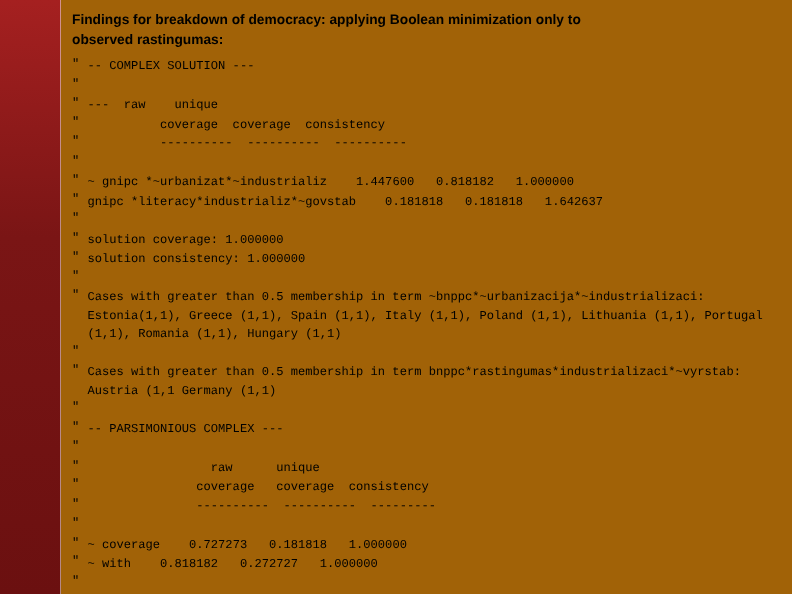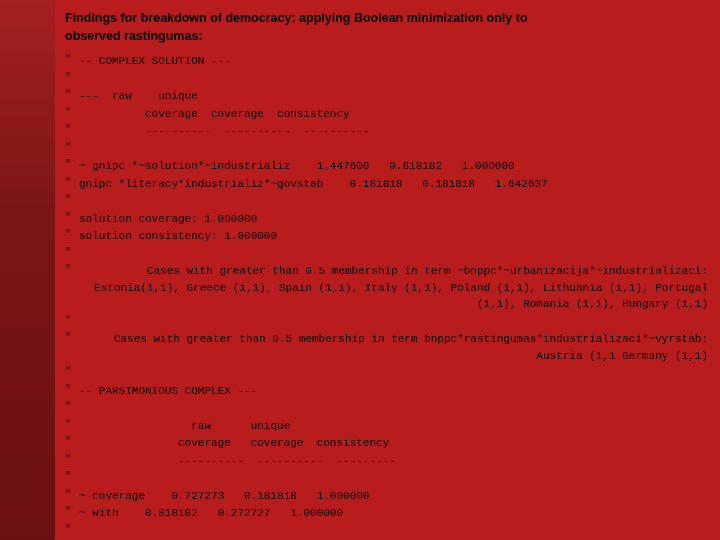--- a/index.html
+++ b/index.html
@@ -22,21 +22,21 @@
       background: #8b1a1a;
       background: linear-gradient(180deg, #a52020 0%, #7a1515 40%, #6b1010 100%);
     }
 
     .main-content {
       position: absolute;
       left: 55px;
       top: 0;
       right: 0;
       bottom: 0;
-      background: #b91c1c;
+      background: #a16207;
       padding: 10px 12px 10px 10px;
       overflow-y: auto;
     }
 
     .page-title {
       font-size: 12.5px;
       font-family: Arial, sans-serif;
       font-weight: bold;
       margin-bottom: 8px;
       line-height: 1.4;
@@ -59,21 +59,20 @@
     .content {
       flex: 1;
       color: #000;
       line-height: 1.5;
       white-space: pre;
     }
 
     .content.wrap {
       white-space: normal;
       word-break: break-word;
-      text-align: right;
     }
   </style>
 </head>
 <body>
 
 <div class="left-bar"></div>
 
 <div class="main-content">
 
   <div class="page-title">
@@ -106,21 +105,21 @@
     <span class="content">          ----------  ----------  ----------</span>
   </div>
 
   <div class="line">
     <span class="bullet">"</span>
     <span class="content"> </span>
   </div>
 
   <div class="line">
     <span class="bullet">"</span>
-    <span class="content"><span>~ gnipc *~solution*~industrializ</span><span>    1.447600   0.818182   1.000000</span></span>
+    <span class="content"><span>~ gnipc *~urbanizat*~industrializ</span><span>    1.447600   0.818182   1.000000</span></span>
   </div>
 
   <div class="line">
     <span class="bullet">"</span>
     <span class="content"><span>gnipc *literacy*industrializ*~govstab</span><span>    0.181818   0.181818   1.642637</span></span>
   </div>
 
   <div class="line">
     <span class="bullet">"</span>
     <span class="content"> </span>

